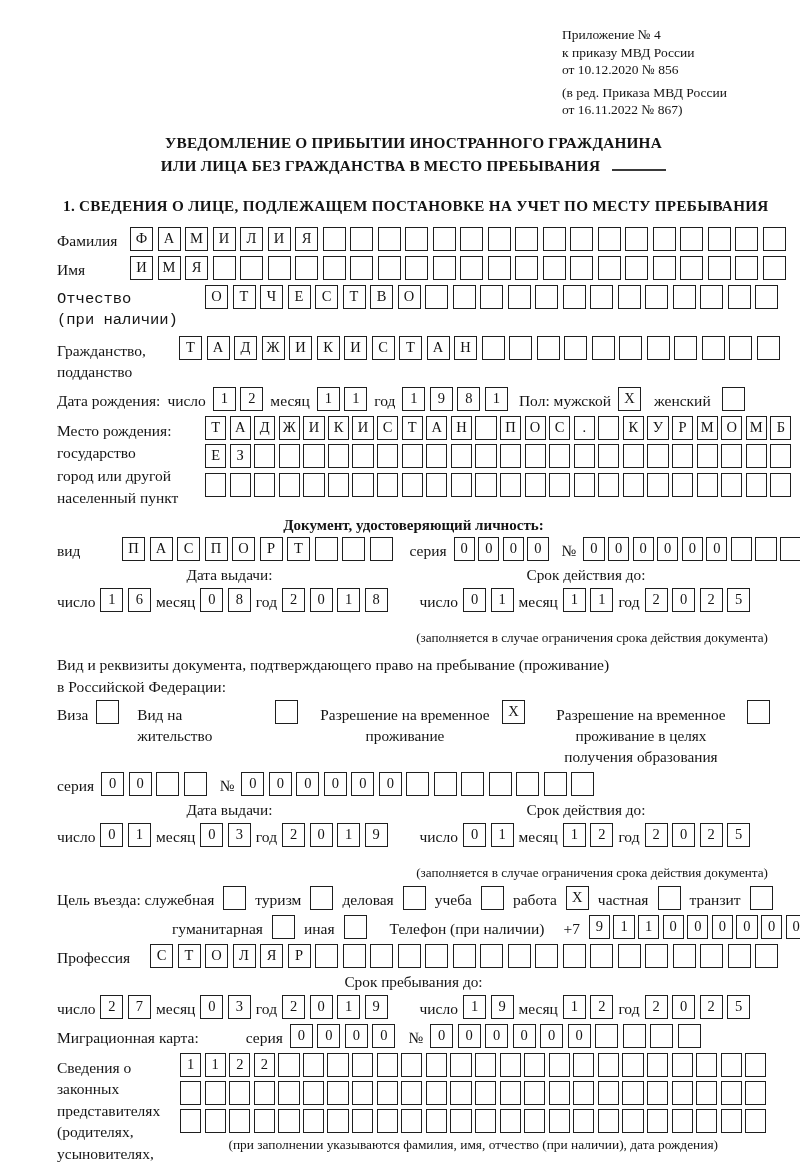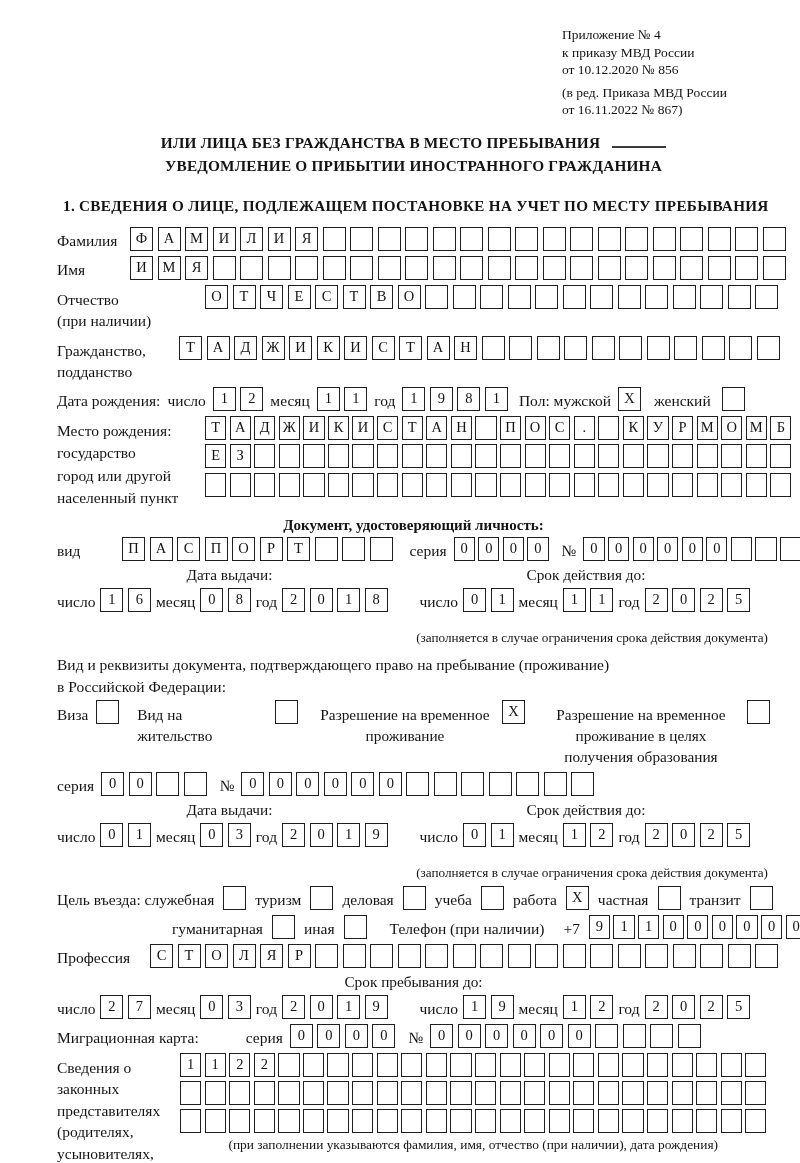--- a/index.html
+++ b/index.html
@@ -20,21 +20,21 @@
 
   
   .frow{display:flex;align-items:flex-start;margin-top:5px;}
   .flabel{font-size:15.5px;line-height:20px;padding-top:4px;flex:0 0 auto;}
   .flabel div{line-height:21px;}
   .cells{display:flex;gap:4.5px;flex:0 0 auto;}
   .cell{flex:0 0 auto;width:23px;height:24px;box-sizing:border-box;border:1.7px solid #1f1f1f;
         text-align:center;font-size:14.5px;line-height:20px;background:#fff;}
   .tight{gap:3.4px;}
   .tight .cell{width:21.2px;}
-  .w73{width:73px;}.w148{width:148px;}.w122{width:122px;}.w58{width:58px;}.w93{width:93px;}
+  .w73{width:73px;}.w148{width:148px;font-family:Liberation Mono, monospace;}.w122{width:122px;}.w58{width:58px;}.w93{width:93px;}
 
   .dlabel{font-size:15.5px;line-height:20px;padding-top:4px;flex:0 0 auto;}
   .inline{column-gap:7px;}
 
   
   .bp{display:flex;margin-top:5px;align-items:flex-start;}
   .bp-label{width:148px;flex:0 0 auto;font-size:15.5px;}
   .bp-label div{line-height:22.5px;}
   .bp-label div:first-child{padding-top:4px;}
   .bp-rows .cells{margin-bottom:4.5px;}
@@ -77,22 +77,22 @@
   <div class="appendix">
     <div>Приложение № 4</div>
     <div>к приказу МВД России</div>
     <div>от 10.12.2020 № 856</div>
     <div class="gap">(в ред. Приказа МВД России</div>
     <div>от 16.11.2022 № 867)</div>
   </div>
 
 
   <div class="title">
+    <div>УВЕДОМЛЕНИЕ О ПРИБЫТИИ ИНОСТРАННОГО ГРАЖДАНИНА</div>
     <div><span>ИЛИ ЛИЦА БЕЗ ГРАЖДАНСТВА В МЕСТО ПРЕБЫВАНИЯ</span><span class="tblank"></span></div>
-    <div>УВЕДОМЛЕНИЕ О ПРИБЫТИИ ИНОСТРАННОГО ГРАЖДАНИНА</div>
   </div>
 
   <div class="sec">1. СВЕДЕНИЯ О ЛИЦЕ, ПОДЛЕЖАЩЕМ ПОСТАНОВКЕ НА УЧЕТ ПО МЕСТУ ПРЕБЫВАНИЯ</div>
 
   <div class="frow" style="margin-top:12px;">
     <div class="flabel w73">Фамилия</div>
     <div class="cells">
         <span class="cell">Ф</span>
         <span class="cell">А</span>
         <span class="cell">М</span>

